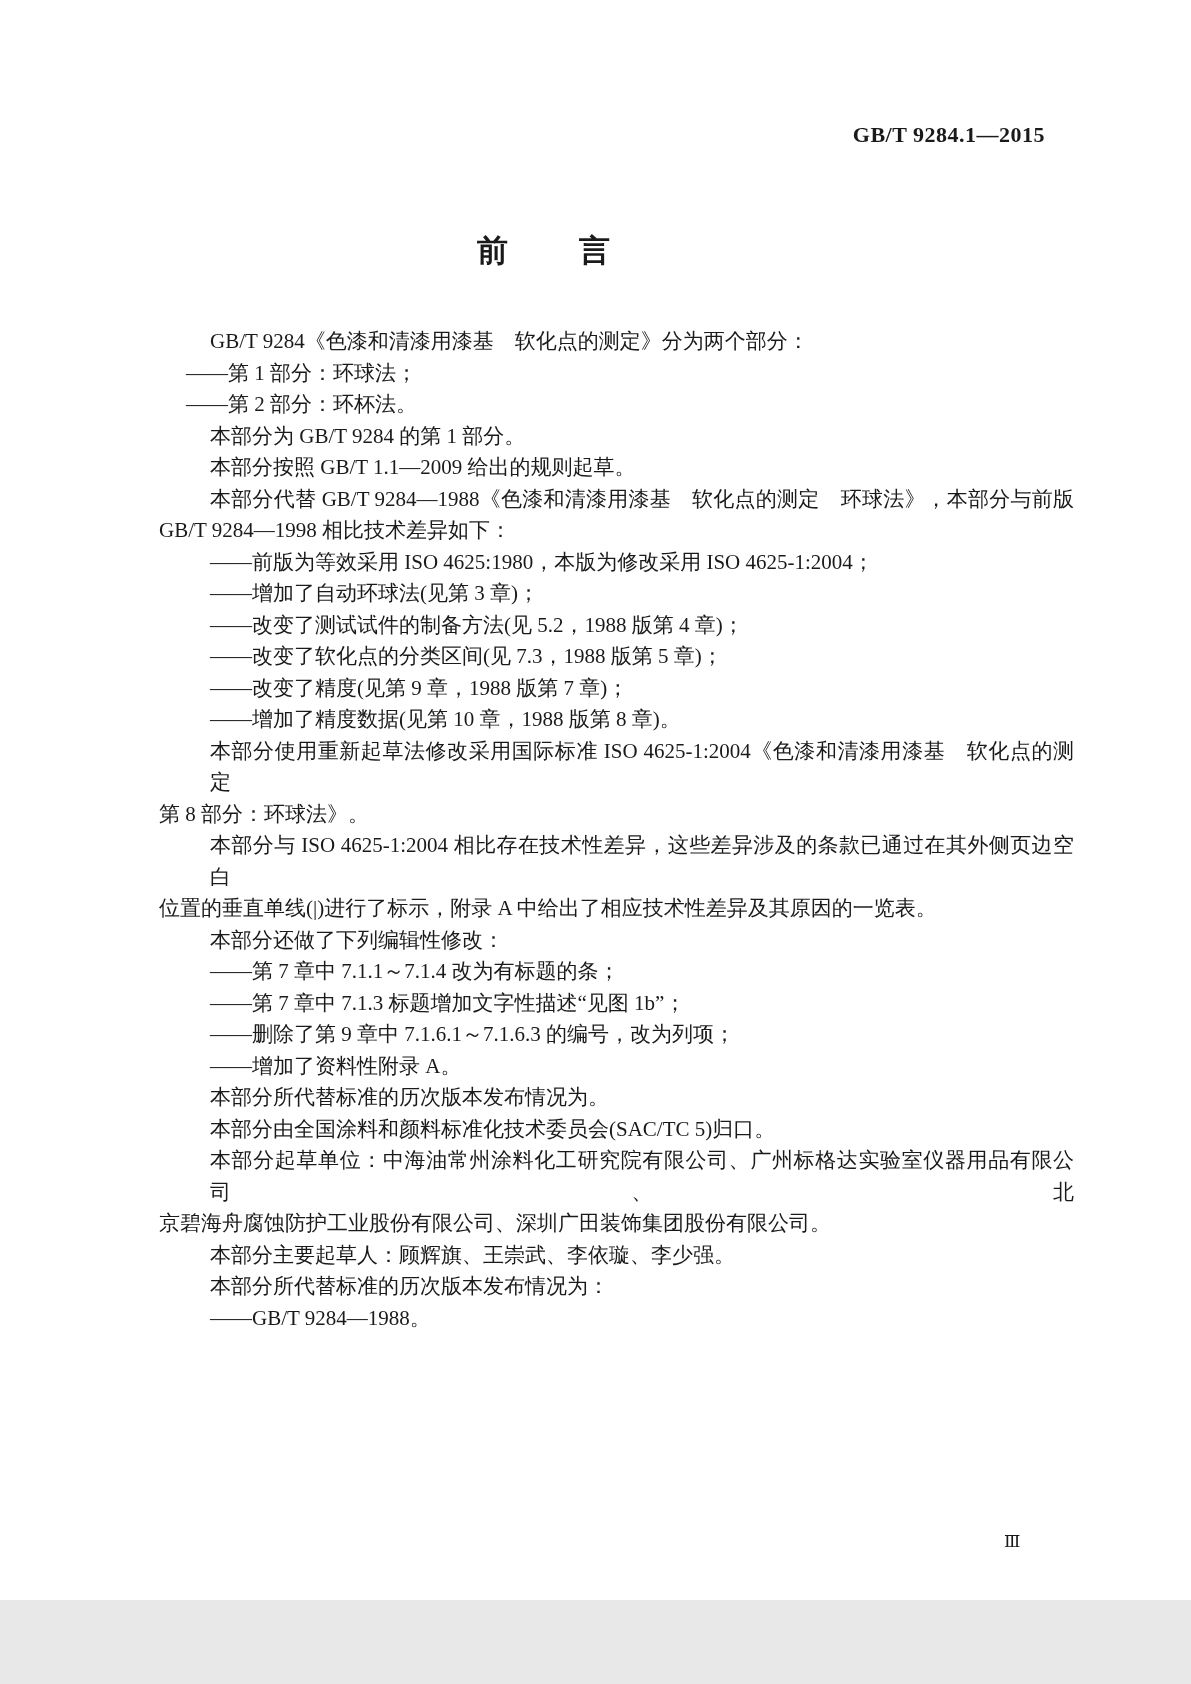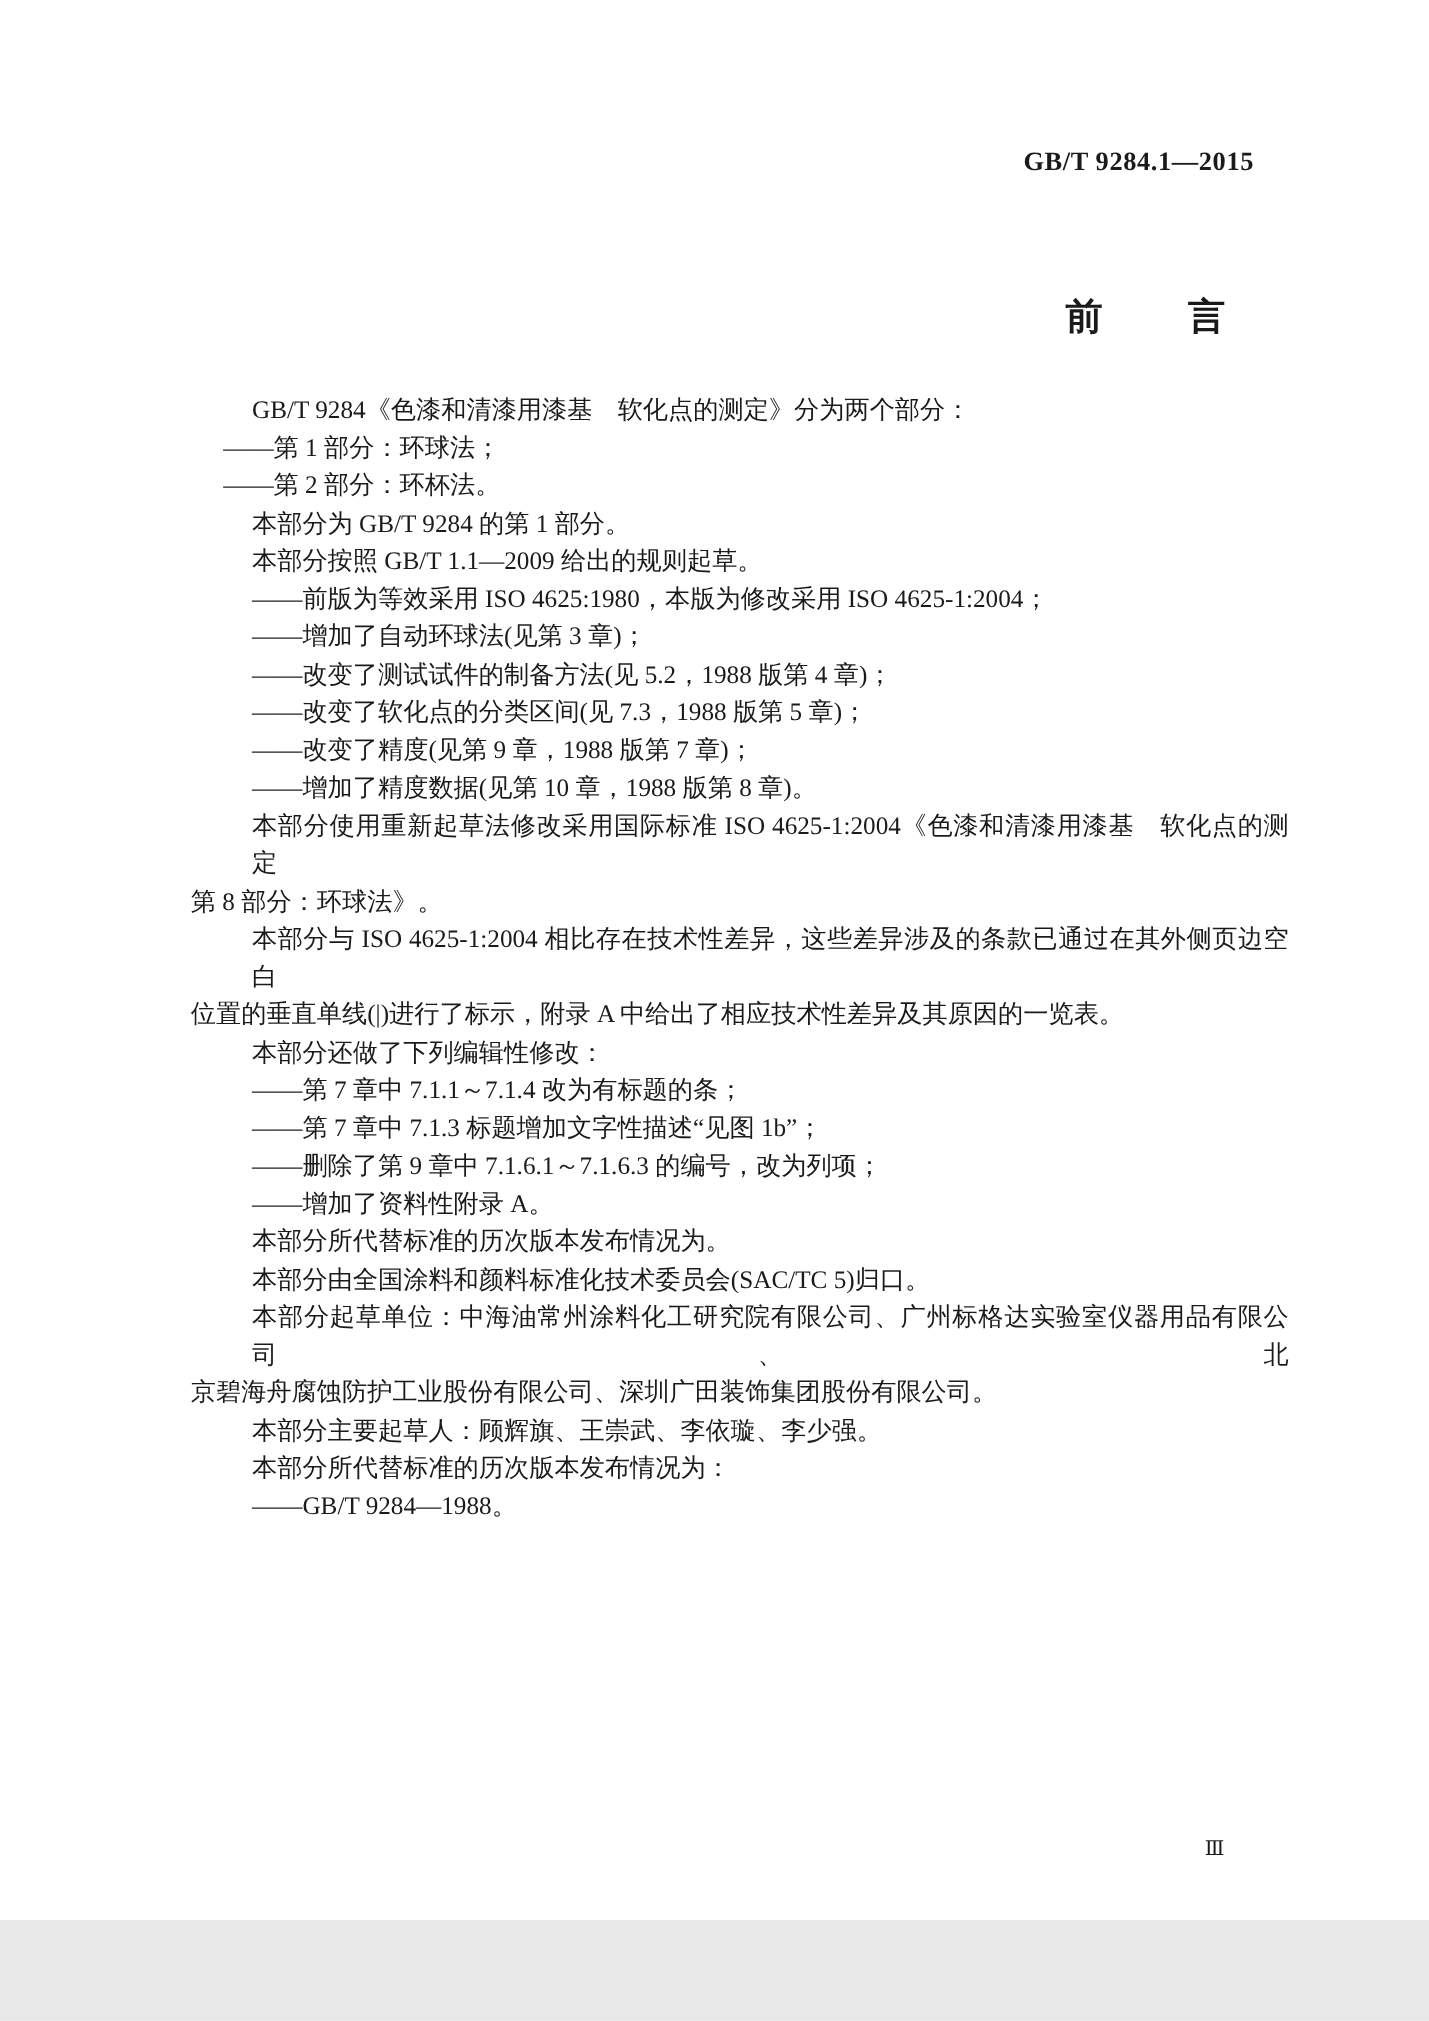--- a/index.html
+++ b/index.html
@@ -24,23 +24,23 @@
     font-size: 22px;
     font-weight: bold;
     letter-spacing: 0.5px;
     white-space: pre;
   }
   .doc-title {
     position: absolute;
     top: 226px;
     left: 116px;
     width: 958px;
-    margin: 17px;
+    margin: 4px;
     margin-left: -50px;
-    text-align: right;
+    text-align: center;
     font-family: "DejaVu Sans", "Liberation Sans", sans-serif;
     font-size: 31px;
     font-weight: bold;
     letter-spacing: 3px;
     white-space: pre;
   }
   .body-text {
     position: absolute;
     top: 326px;
     left: 116px;
@@ -76,20 +76,22 @@
   <div class="header-code">GB/T 9284.1—2015</div>
 
   <h1 class="doc-title">前　　言</h1>
 
   <div class="body-text">
       <div class="line ind2">GB/T 9284《色漆和清漆用漆基　软化点的测定》分为两个部分：</div>
       <div class="line ind1">——第 1 部分：环球法；</div>
       <div class="line ind1">——第 2 部分：环杯法。</div>
       <div class="line ind2">本部分为 GB/T 9284 的第 1 部分。</div>
       <div class="line ind2">本部分按照 GB/T 1.1—2009 给出的规则起草。</div>
+      <div class="line ind2 stretch">本部分代替 GB/T 9284—1988《色漆和清漆用漆基　软化点的测定　环球法》，本部分与前版</div>
+      <div class="line ind0">GB/T 9284—1998 相比技术差异如下：</div>
       <div class="line ind2">——前版为等效采用 ISO 4625:1980，本版为修改采用 ISO 4625-1:2004；</div>
       <div class="line ind2">——增加了自动环球法(见第 3 章)；</div>
       <div class="line ind2">——改变了测试试件的制备方法(见 5.2，1988 版第 4 章)；</div>
       <div class="line ind2">——改变了软化点的分类区间(见 7.3，1988 版第 5 章)；</div>
       <div class="line ind2">——改变了精度(见第 9 章，1988 版第 7 章)；</div>
       <div class="line ind2">——增加了精度数据(见第 10 章，1988 版第 8 章)。</div>
       <div class="line ind2 stretch">本部分使用重新起草法修改采用国际标准 ISO 4625-1:2004《色漆和清漆用漆基　软化点的测定</div>
       <div class="line ind0">第 8 部分：环球法》。</div>
       <div class="line ind2 stretch">本部分与 ISO 4625-1:2004 相比存在技术性差异，这些差异涉及的条款已通过在其外侧页边空白</div>
       <div class="line ind0">位置的垂直单线(|)进行了标示，附录 A 中给出了相应技术性差异及其原因的一览表。</div>

